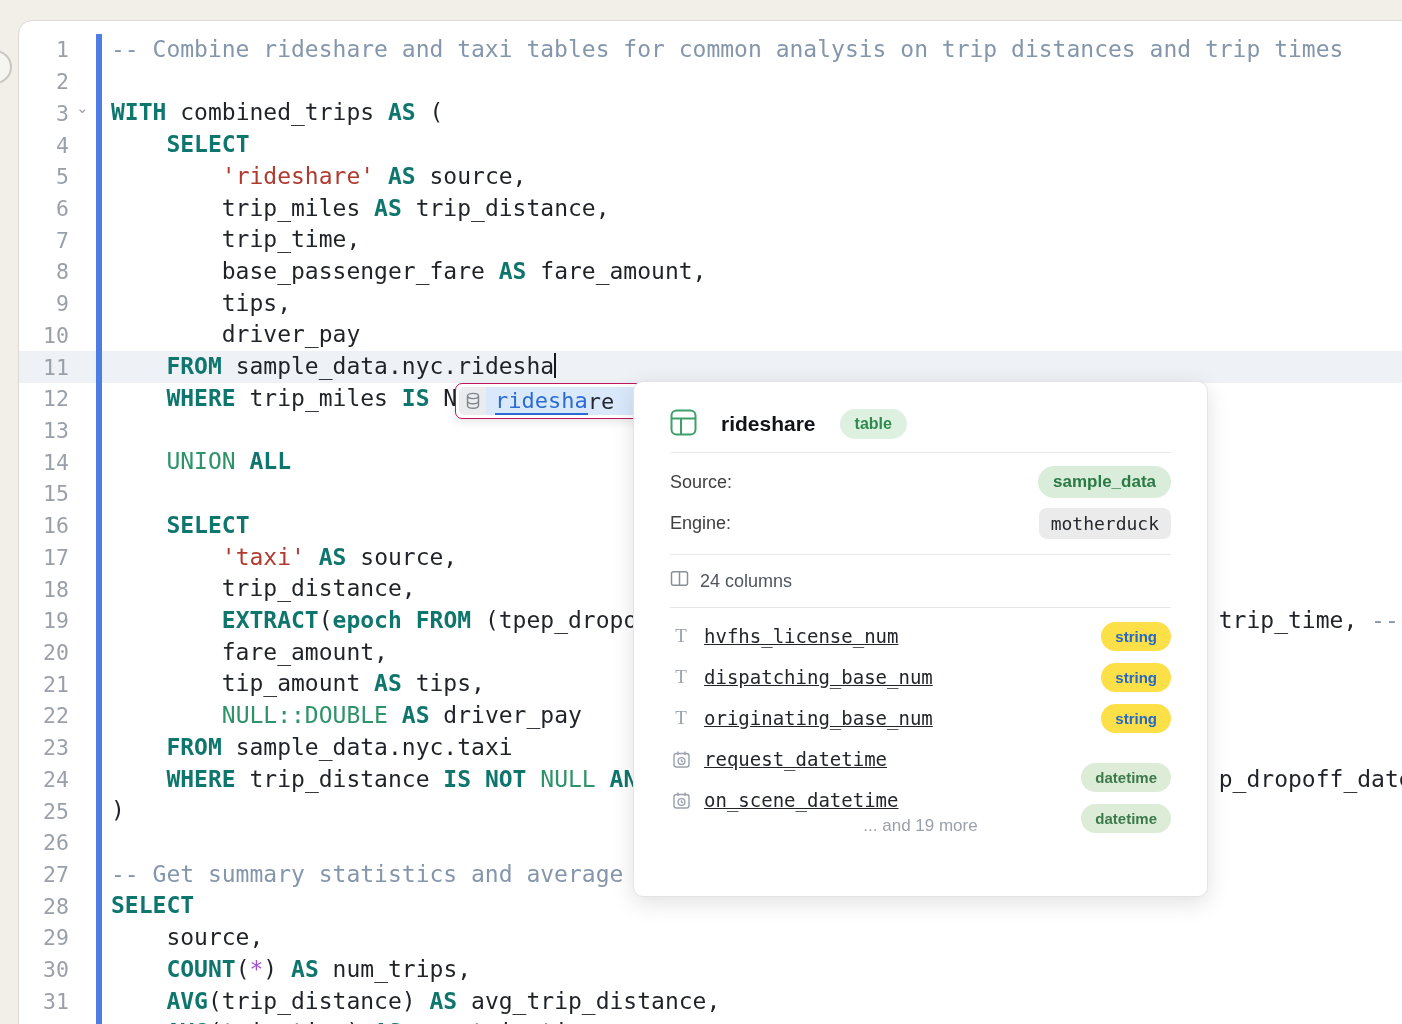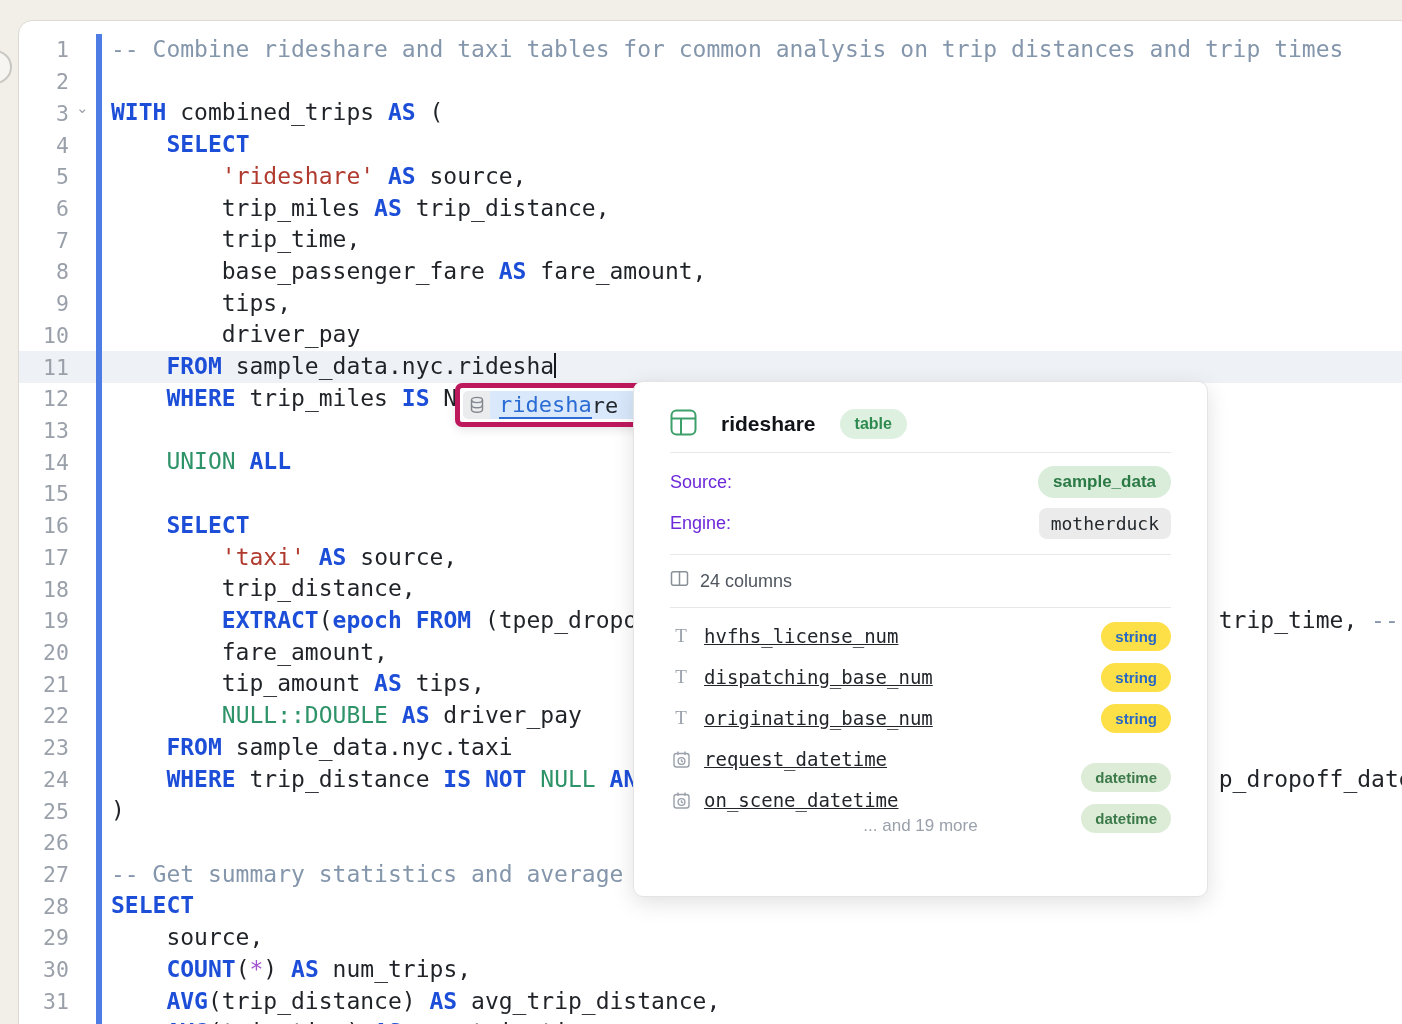--- a/index.html
+++ b/index.html
@@ -13,47 +13,47 @@
   .gutter-bar{position:absolute;left:77px;top:13px;bottom:0;width:6px;background:#4d7ce5;z-index:3;}
   .code-lines{position:absolute;left:0;top:13px;right:0;z-index:2;}
   .line{height:31.72px;display:flex;align-items:center;position:relative;}
   .line.hl{background:#eef2f7;}
   .lnum{width:50px;text-align:right;color:#9aa0aa;font:21.5px "DejaVu Sans Mono",monospace;flex:none;}
   .fold{position:absolute;left:57px;top:2px;color:#9aa0aa;font-size:15px;}
   .ltext{display:block;flex:1;margin-left:42px;position:relative;white-space:pre;
          font:23px/31.72px "DejaVu Sans Mono",monospace;color:#1f2328;height:31.72px;}
   .ltext span{white-space:pre;}
   .tk-p{color:#1f2328;}
-  .tk-kw{color:#1d4ed8;font-weight:bold;}
+  .tk-kw{color:#0f766e;font-weight:bold;}
   .tk-grn{color:#2e9368;}
   .tk-str{color:#b03a2e;}
   .tk-cmt{color:#8496ab;}
   .tk-op{color:#a050d0;}
   .abs{position:absolute;top:0;}
   .cursor{display:inline-block;width:2px;height:25px;background:#15181c;vertical-align:-4px;}
   
-  .ac{position:absolute;left:455px;top:383px;z-index:5;background:#fff;border:5px solid #be185d;
+  .ac{position:absolute;left:455px;top:383px;z-index:5;background:#fff;border:1px solid #be185d;
       border-radius:7px;box-shadow:0 3px 10px rgba(0,0,0,.10);padding:3px;display:flex;align-items:stretch;}
   .ac-icon{width:27px;background:#eaecee;border-radius:5px 0 0 5px;display:flex;align-items:center;justify-content:center;}
   .ac-item{background:#d9e9fb;border-radius:0 5px 5px 0;display:flex;align-items:center;
            padding:0 46px 0 9px;font:22px "DejaVu Sans Mono",monospace;color:#24292e;height:28px;}
   .ac-match{color:#2b6cd4;border-bottom:2px solid #2b6cd4;}
   
   .card{position:absolute;left:633px;top:381px;width:575px;height:516px;background:#fff;z-index:6;
         border:1px solid #e4e4e4;border-radius:10px;box-shadow:0 6px 22px rgba(0,0,0,.12);
         box-sizing:border-box;padding:25px 36px 0 36px;}
   .card-head{display:flex;align-items:center;gap:24px;height:34px;}
   .card-title{font-size:21px;font-weight:bold;color:#101418;}
   .pill{display:inline-block;border-radius:16px;font-weight:bold;}
   .pill-table{background:#def0e0;color:#2f8a4f;font-size:16px;padding:6px 15px;}
   .divider{height:1px;background:#e7e8ea;}
   .d1{margin-top:11px;} .d2{margin-top:15px;} .d3{margin-top:11px;}
   .meta-row{display:flex;justify-content:space-between;align-items:center;height:32px;}
   .m1{margin-top:13px;} .m2{margin-top:9px;}
-  .meta-label{font-size:18px;color:#6d28d9;}
+  .meta-label{font-size:18px;color:#404040;}
   .pill-green{background:#d9edda;color:#2b7a45;font-size:17px;padding:6px 15px;}
   .pill-gray{background:#ebebeb;color:#24292e;font-weight:normal;border-radius:8px;
              font:18px "DejaVu Sans Mono",monospace;padding:5px 12px;}
   .cols-row{display:flex;align-items:center;gap:11px;margin-top:11px;height:30px;
             font-size:18px;color:#4f565f;}
   .col-row{display:flex;align-items:center;margin-top:11px;height:30px;}
   .col-row:first-of-type{margin-top:13px;}
   .col-icon{width:22px;flex:none;display:flex;align-items:center;justify-content:center;}
   .ticon{font:19px "Liberation Serif",serif;color:#9aa1ab;}
   .col-name{margin-left:12px;font:19px "DejaVu Sans Mono",monospace;color:#22262b;flex:1;text-decoration:underline;}

